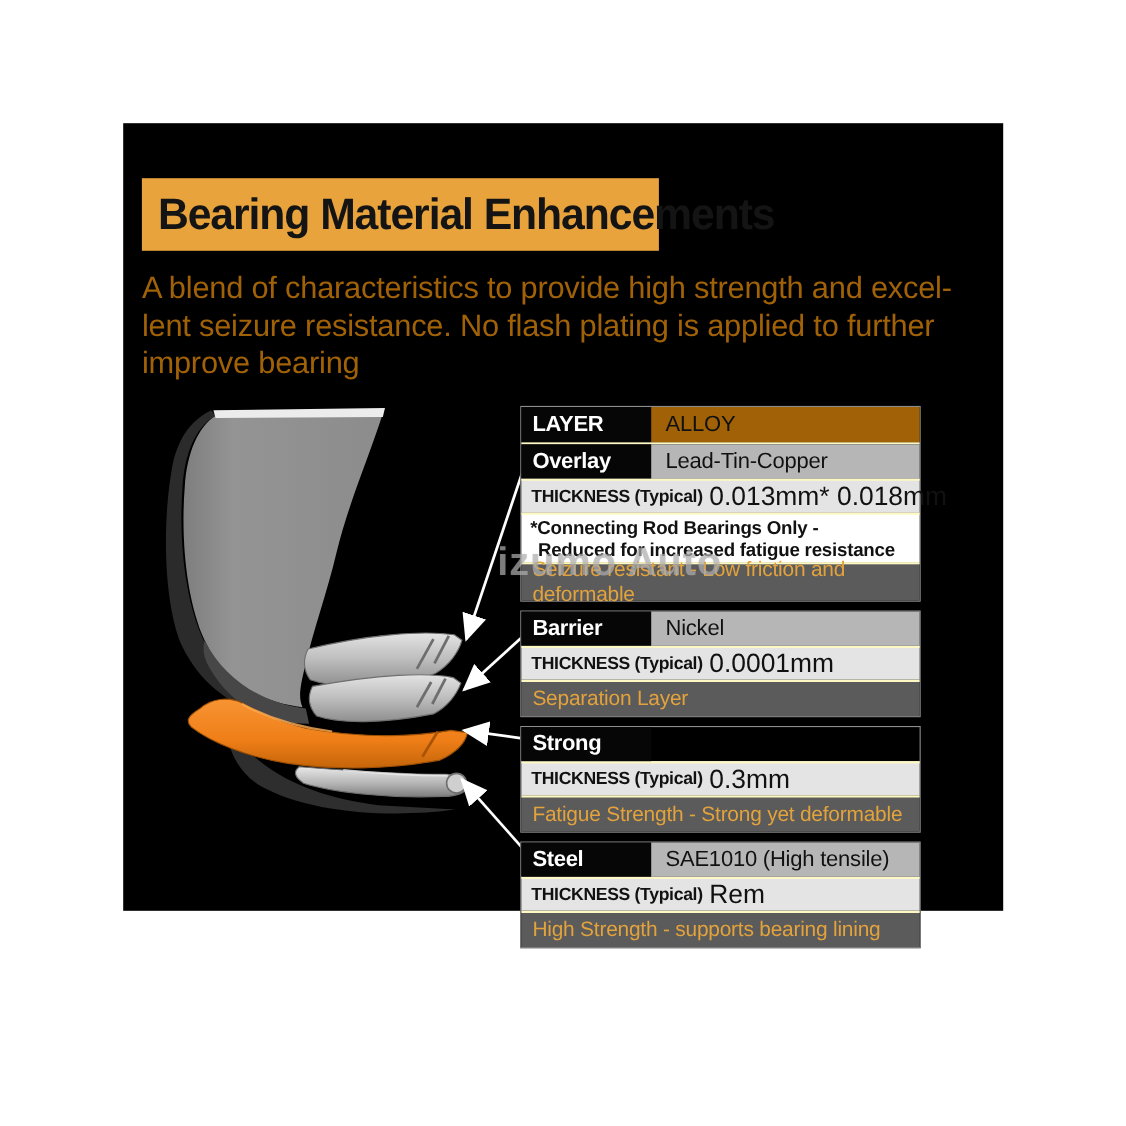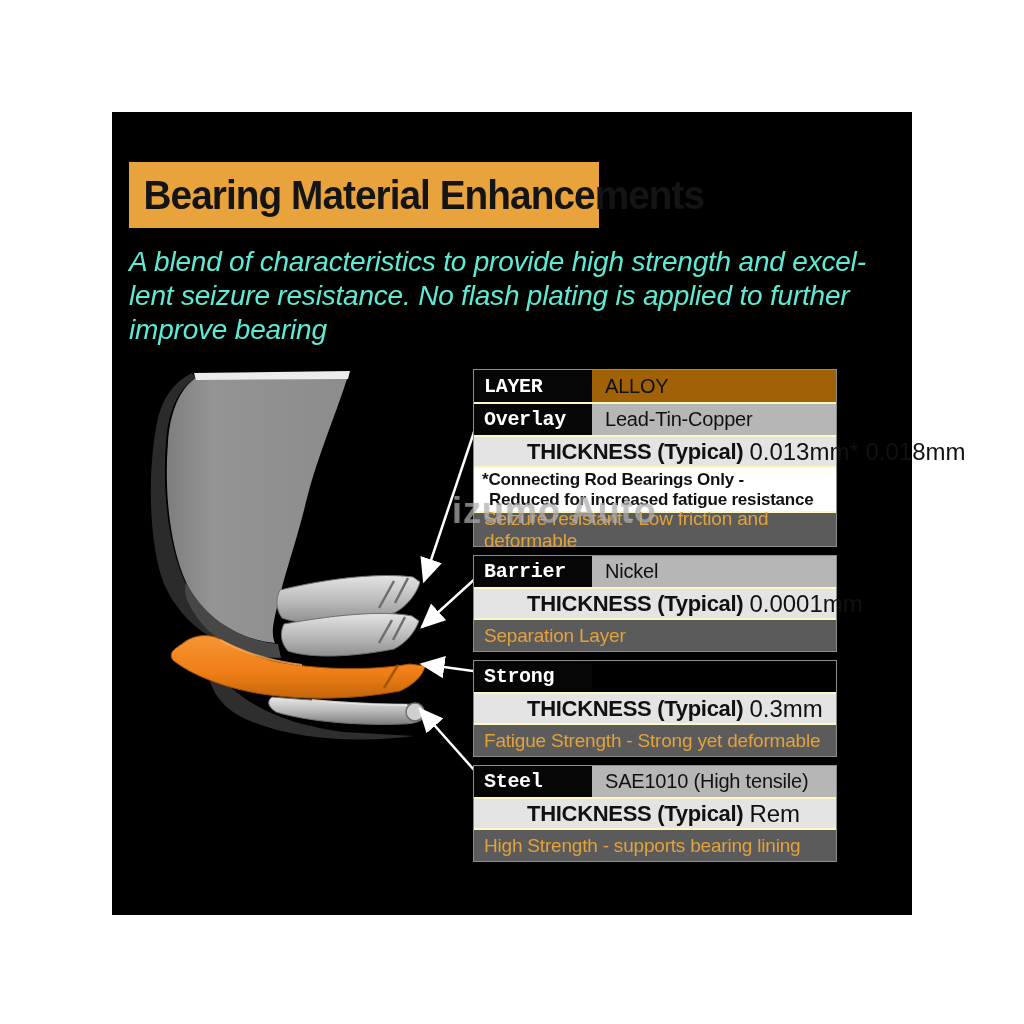--- a/index.html
+++ b/index.html
@@ -1,62 +1,62 @@
 <!DOCTYPE html>
 <html><head>
 <meta charset="utf-8">
 <style>
   html,body{margin:0;padding:0;}
   body{
     width:1024px;height:1024px;background:#ffffff;position:relative;overflow:hidden;
     font-family:"Liberation Sans", sans-serif;
   }
   .panel{
-    position:absolute;left:112px;top:112px;width:800px;height:803px;
+    position:absolute;left:112px;top:112px;width:800px;height:716px;
     background:#000000;
   }
   
   .title-bar{
     position:absolute;left:17px;top:50px;width:470px;height:66px;
     background:#E8A33C;display:flex;align-items:center;
   }
   .title-bar h1{
     margin:0;padding:0 0 0 15px;font-size:40px;font-weight:bold;color:#141414;
     letter-spacing:-1px;transform:scaleX(0.97);transform-origin:left center;white-space:nowrap;
   }
   
   .intro{
-    position:absolute;left:17px;top:133px;width:760px;color:#5eead4;
-    font-size:28px;line-height:34px;letter-spacing:-0.2px;font-style:italic;
+    position:absolute;left:17px;top:133px;width:760px;color:#a16207;
+    font-size:28px;line-height:34px;letter-spacing:-0.2px;
   }
   
   .art{position:absolute;left:0;top:0;width:800px;height:803px;}
   
   .spec-table{
     position:absolute;left:361px;top:257px;width:364px;font-size:20px;color:#111;
   }
   .section{border:1px solid #8d8d8d;margin-bottom:8px;background:#000;}
   .trow{display:flex;align-items:stretch;}
   .trow + .trow{border-top:2px solid #fef9c3;}
   .cell-key{
     width:108px;min-width:108px;background:#060606;color:#fff;font-weight:bold;
-    display:flex;align-items:center;padding-left:10px;letter-spacing:-0.3px;font-family:Liberation Mono, monospace;
+    display:flex;align-items:center;padding-left:10px;letter-spacing:-0.3px;
   }
   .cell-val{
     flex:1;display:flex;align-items:center;padding-left:13px;letter-spacing:-0.2px;
   }
   .row-head{height:32px;}
   .row-head .cell-val{background:#a16207;font-weight:normal;}
   .row-layer{height:31px;}
   .row-layer .cell-val{background:#B6B6B6;}
   .row-thick{
     height:29px;background:#E4E4E4;display:flex;align-items:center;
     padding-left:9px;white-space:nowrap;
   }
-  .row-thick b{font-size:22px;letter-spacing:-0.3px;margin-right:6px;margin-left:44px;}
+  .row-thick b{font-size:16px;letter-spacing:-0.3px;margin-right:6px;}
   .row-thick span{font-size:24px;}
   .row-note{
     height:43px;background:#ffffff;display:flex;flex-direction:column;justify-content:center;
     padding-left:8px;font-size:17px;font-weight:bold;letter-spacing:-0.2px;line-height:20px;
   }
   .row-note .note-line2{padding-left:7px;}
   .row-dark{
     height:33px;background:#5B5B5B;color:#E2A23C;display:flex;align-items:center;
     padding-left:10px;font-size:19px;letter-spacing:-0.2px;
   }

